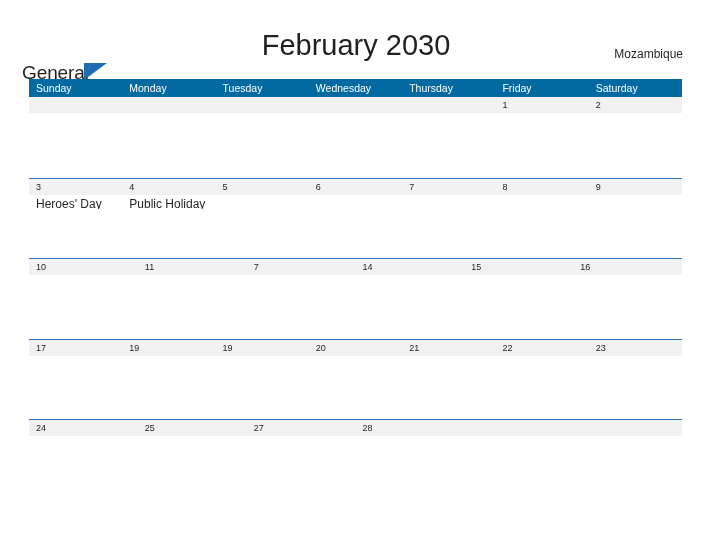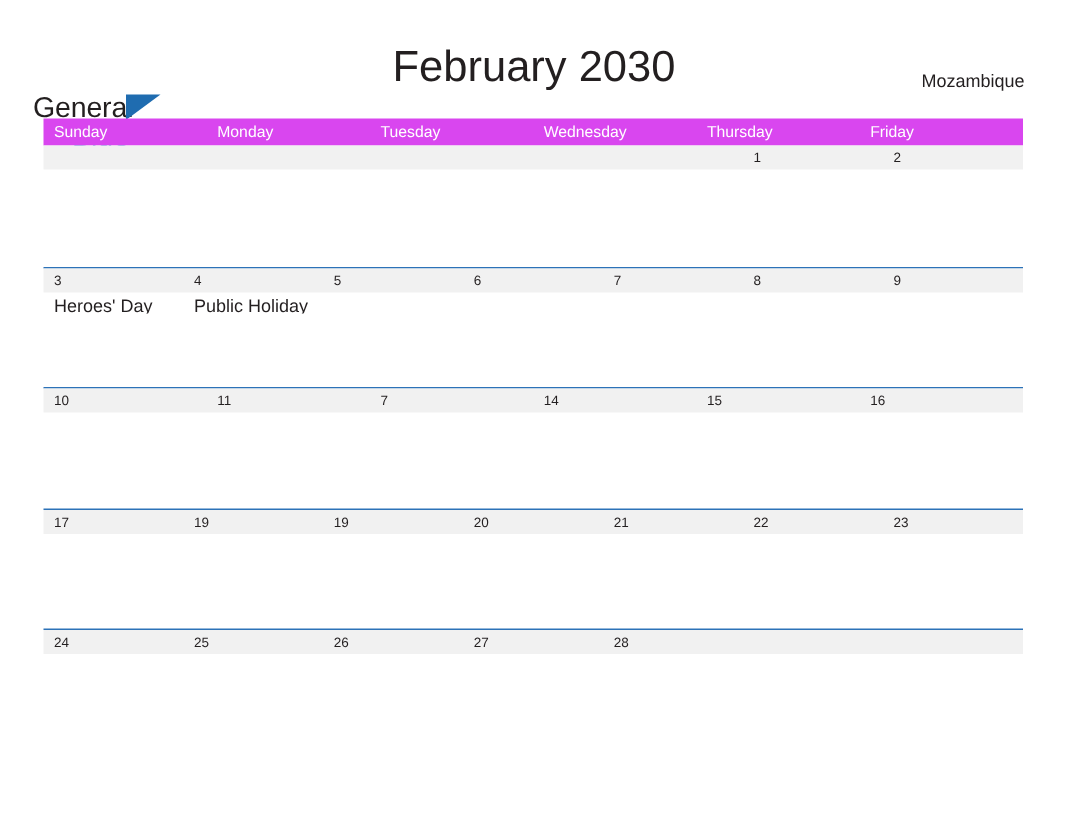--- a/index.html
+++ b/index.html
@@ -88,21 +88,21 @@
 
   
   .calendar {
     position: absolute;
     left: 29px;
     top: 79px;
     width: 653px;
   }
   .weekday-head {
     display: flex;
-    background: #d946ef;
+    background: #0369a1;
     height: 18px;
   }
   .weekday-cell {
     flex: 1 1 0;
     font-size: 10.5px;
     color: #ffffff;
     line-height: 18px;
     padding-left: 7px;
     box-sizing: border-box;
     overflow: hidden;
@@ -185,20 +185,21 @@
 
   <div class="calendar">
 
     <div class="weekday-head">
       <div class="weekday-cell">Sunday</div>
       <div class="weekday-cell">Monday</div>
       <div class="weekday-cell">Tuesday</div>
       <div class="weekday-cell">Wednesday</div>
       <div class="weekday-cell">Thursday</div>
       <div class="weekday-cell">Friday</div>
+      <div class="weekday-cell">Saturday</div>
     </div>
 
     <div id="weeks-container">
         <div class="week first">
           <div class="dateband"></div>
           <div class="week-cells">
             <div class="daycell empty">
               <span class="daynum"></span>
               <div class="events"></div>
             </div>
@@ -332,24 +333,20 @@
           <div class="week-cells">
             <div class="daycell">
               <span class="daynum">24</span>
               <div class="events"></div>
             </div>
             <div class="daycell">
               <span class="daynum">25</span>
               <div class="events"></div>
             </div>
             <div class="daycell">
-              <span class="daynum">26</span>
-              <div class="events"></div>
-            </div>
-            <div class="daycell">
               <span class="daynum">27</span>
               <div class="events"></div>
             </div>
             <div class="daycell">
               <span class="daynum">28</span>
               <div class="events"></div>
             </div>
             <div class="daycell empty">
               <span class="daynum"></span>
               <div class="events"></div>

